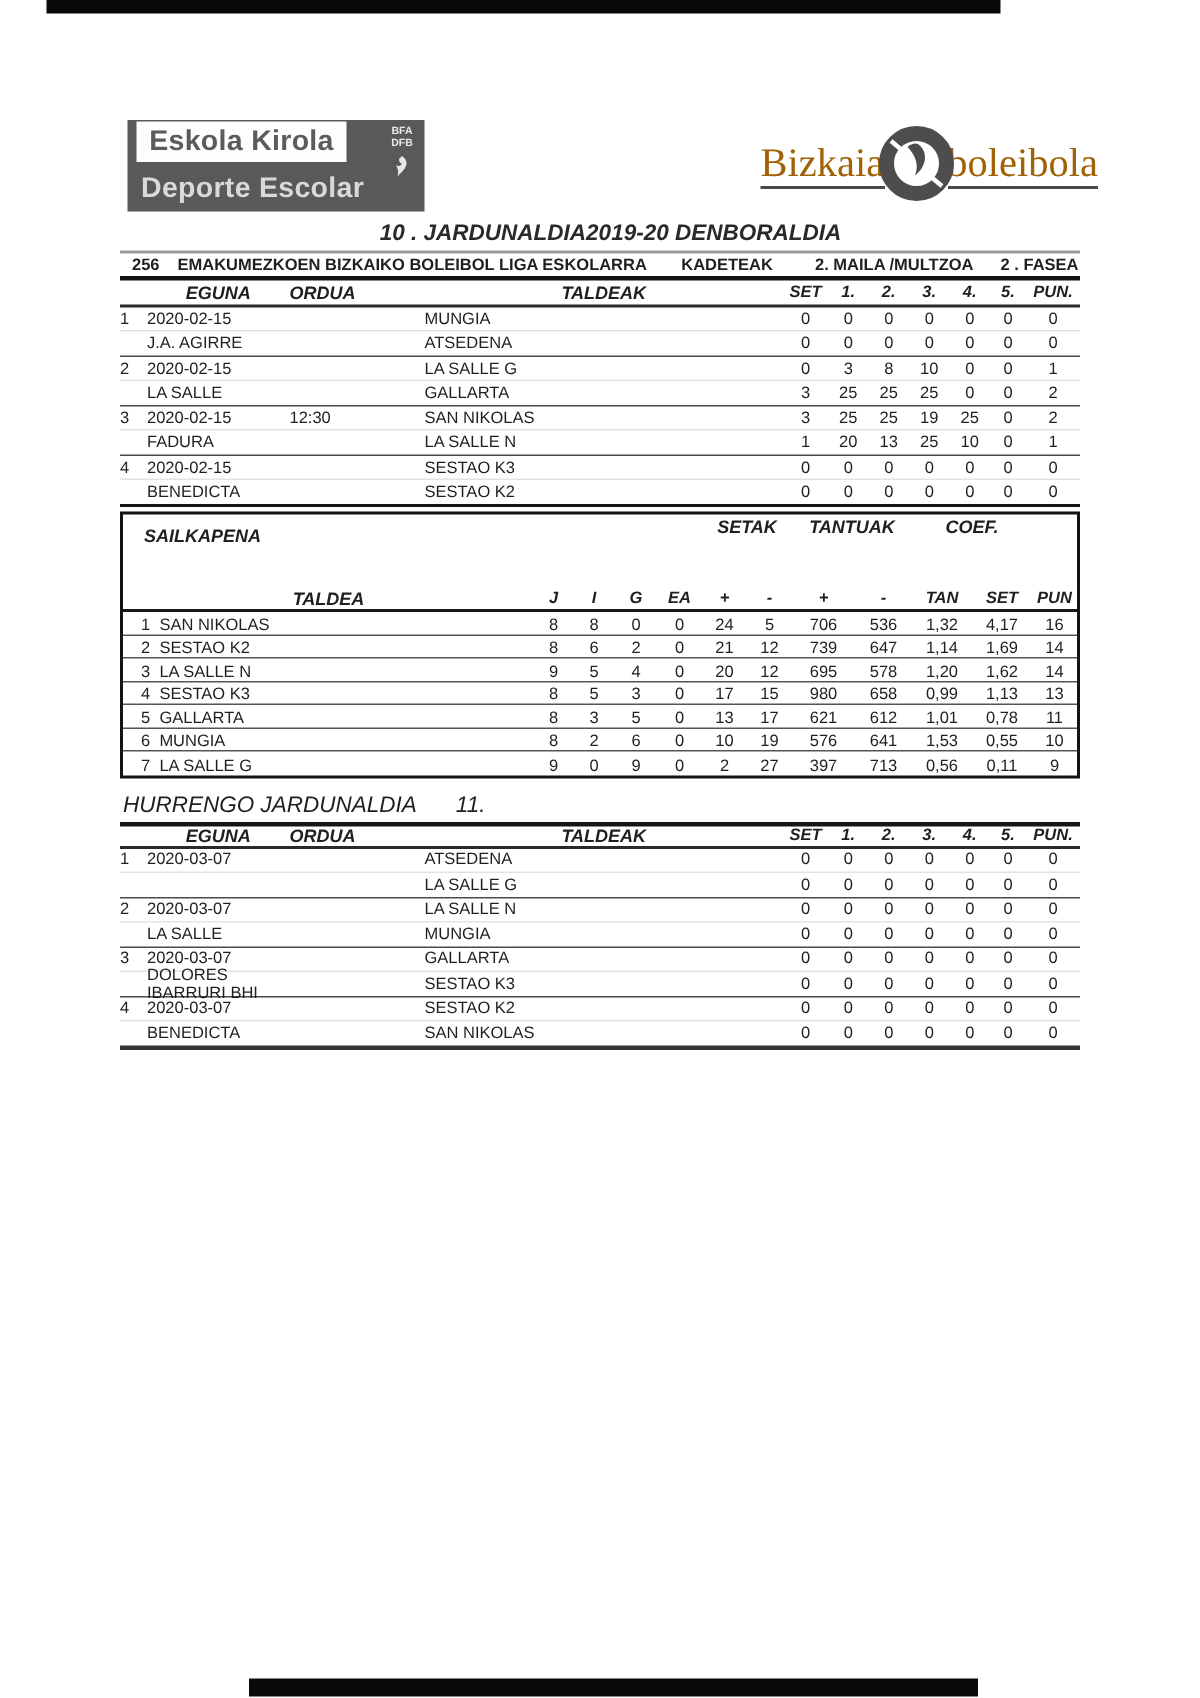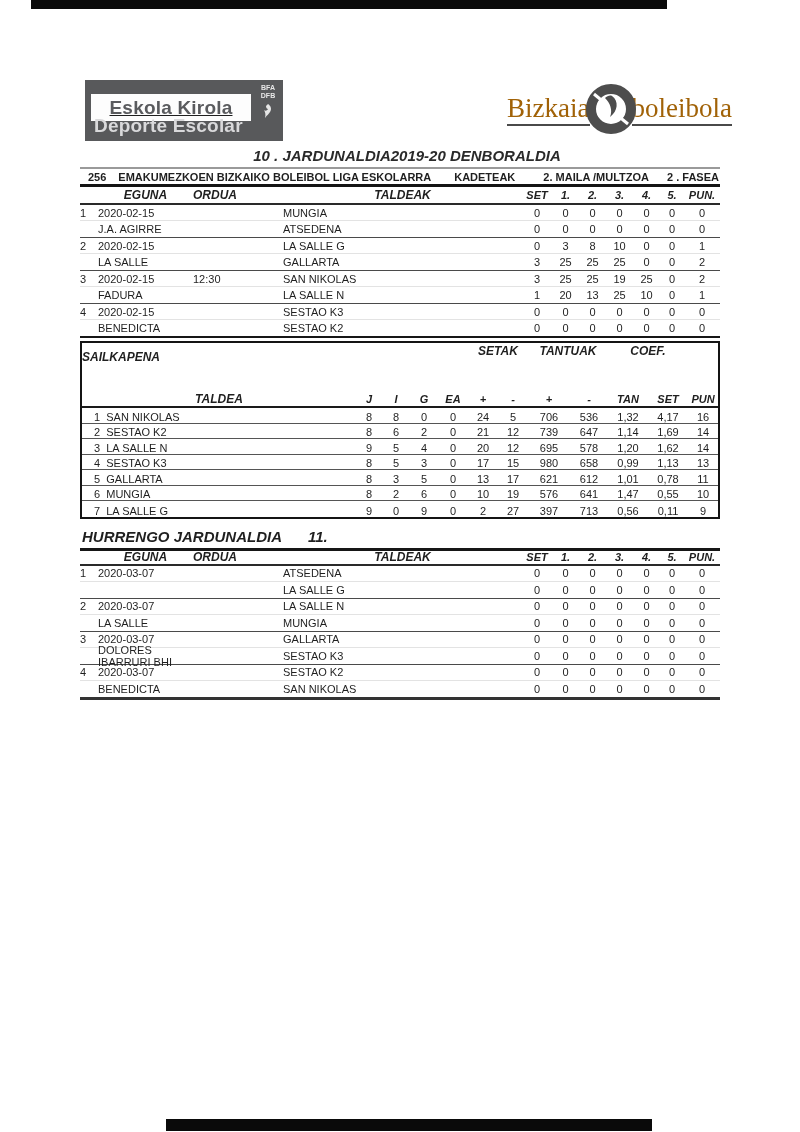--- a/index.html
+++ b/index.html
@@ -8,21 +8,21 @@
 
   .artifact { position:absolute; background:#0a0a0a; }
   .artifact-top { left:31px; top:0; width:636px; height:9px; }
   .artifact-bottom { left:166px; top:1119px; width:486px; height:12px; }
 
   .content { position:absolute; left:80px; top:80px; width:640px; }
 
   
   .logo-row { display:flex; justify-content:space-between; align-items:flex-start; height:62px; }
   .logo-left { position:relative; width:198px; height:61px; background:#58595b; margin-left:5px; }
-  .logo-left .inner { position:absolute; left:6px; top:14px; width:160px; height:27px; background:#fdfdfd; display:flex; align-items:center; justify-content:center;text-decoration:underline; }
+  .logo-left .inner { position:absolute; left:6px; top:1px; width:140px; height:27px; background:#fdfdfd; display:flex; align-items:center; justify-content:center; }
   .logo-left .inner span { font-weight:bold; font-size:19px; color:#5a5b5e; letter-spacing:0.2px; }
   .logo-left .sub { position:absolute; left:9px; bottom:4px; font-weight:bold; font-size:19px; color:#d9d9db; letter-spacing:0.2px;margin-top:36px; }
   .badge { position:absolute; right:2px; top:4px; width:26px; text-align:center; color:#e8e8e8; }
   .badge .bl { font-size:7px; font-weight:bold; line-height:8px; }
   .badge svg { margin-top:3px; }
 
   .logo-right { display:flex; align-items:center; margin-right:-12px; margin-top:2px; }
   .logo-right .word { font-family:"Liberation Serif", serif; font-size:27px; color:#a16207; border-bottom:2px solid #4a4a4a; padding-bottom:1px; line-height:30px; }
   .logo-right .ball { width:54px; height:54px; margin:0 -6px; position:relative; z-index:1; }
 
@@ -55,35 +55,35 @@
   .hrow .h-ordua { width:90px; }
   .hrow .h-taldeak { flex:1 1 auto; text-align:center; }
   .match .line { height:16px; align-items:center; }
   .match .line.l1 { border-bottom:1px solid #e3e3e3; }
   .match { border-bottom:1.5px solid #4a4a4a; }
   .match:last-child { border-bottom:none; }
 
   
   .standings { margin-top:3px; border:2px solid #141414; }
   .standings .g-row { display:flex; height:16px; align-items:center; font-style:italic; font-weight:bold; font-size:12px; }
-  .standings .g-title { flex:1 1 auto; padding-left:0;margin-top:11px; }
+  .standings .g-title { flex:1 1 auto; padding-left:14px;margin-top:11px; }
   .gs { text-align:center; }
   .standings .c-row { display:flex; height:17px; align-items:center; font-style:italic; font-weight:bold; font-size:12px; border-bottom:2.5px solid #1a1a1a;margin-top:32px; }
   .standings .c-taldea { flex:1 1 auto; text-align:center; }
   .sc { flex:0 0 auto; text-align:center; font-size:11px; }
   .w-j{width:26px}.w-i{width:28px}.w-g{width:28px}.w-ea{width:30px}
   .w-sp{width:30px}.w-sm{width:30px}.w-tp{width:42px}.w-tm{width:38px}
   .w-tan{width:40px}.w-set{width:40px}.w-pun{width:30px}
   .span-setak{width:60px}.span-tantuak{width:80px}.span-coef{width:80px}.span-pun-pad{width:30px}
   .standings .s-row { display:flex; height:15.5px; align-items:flex-end; border-bottom:1px solid #555; }
   .standings .s-row:last-child { border-bottom:none; }
   .standings .s-team { flex:1 1 auto; font-size:11px; padding-left:12px; }
 
   
-  .next-title { margin:9px 0 3px 2px; font-style:italic; font-weight:bold; font-size:15px; }
+  .next-title { margin:9px 0 3px 2px; font-style:italic; font-weight:normal; font-size:15px; }
   .next-title .nnum { margin-left:26px; }
   .next .hrow { border-top:3px solid #161616; }
   .next.mtable { border-bottom:3px solid #333; }
 </style>
 </head>
 <body>
 
 <div class="page">
   <div class="artifact artifact-top"></div>
   <div class="artifact artifact-bottom"></div>
@@ -364,21 +364,21 @@
           <div class="s-row">
             <span class="s-team"><span>6</span>&nbsp;&nbsp;<span>MUNGIA</span></span>
             <span class="sc w-j">8</span>
             <span class="sc w-i">2</span>
             <span class="sc w-g">6</span>
             <span class="sc w-ea">0</span>
             <span class="sc w-sp">10</span>
             <span class="sc w-sm">19</span>
             <span class="sc w-tp">576</span>
             <span class="sc w-tm">641</span>
-            <span class="sc w-tan">1,47</span>
+            <span class="sc w-tan">1,53</span>
             <span class="sc w-set">0,55</span>
             <span class="sc w-pun">10</span>
           </div>
 
           <div class="s-row">
             <span class="s-team"><span>7</span>&nbsp;&nbsp;<span>LA SALLE G</span></span>
             <span class="sc w-j">9</span>
             <span class="sc w-i">0</span>
             <span class="sc w-g">9</span>
             <span class="sc w-ea">0</span>

